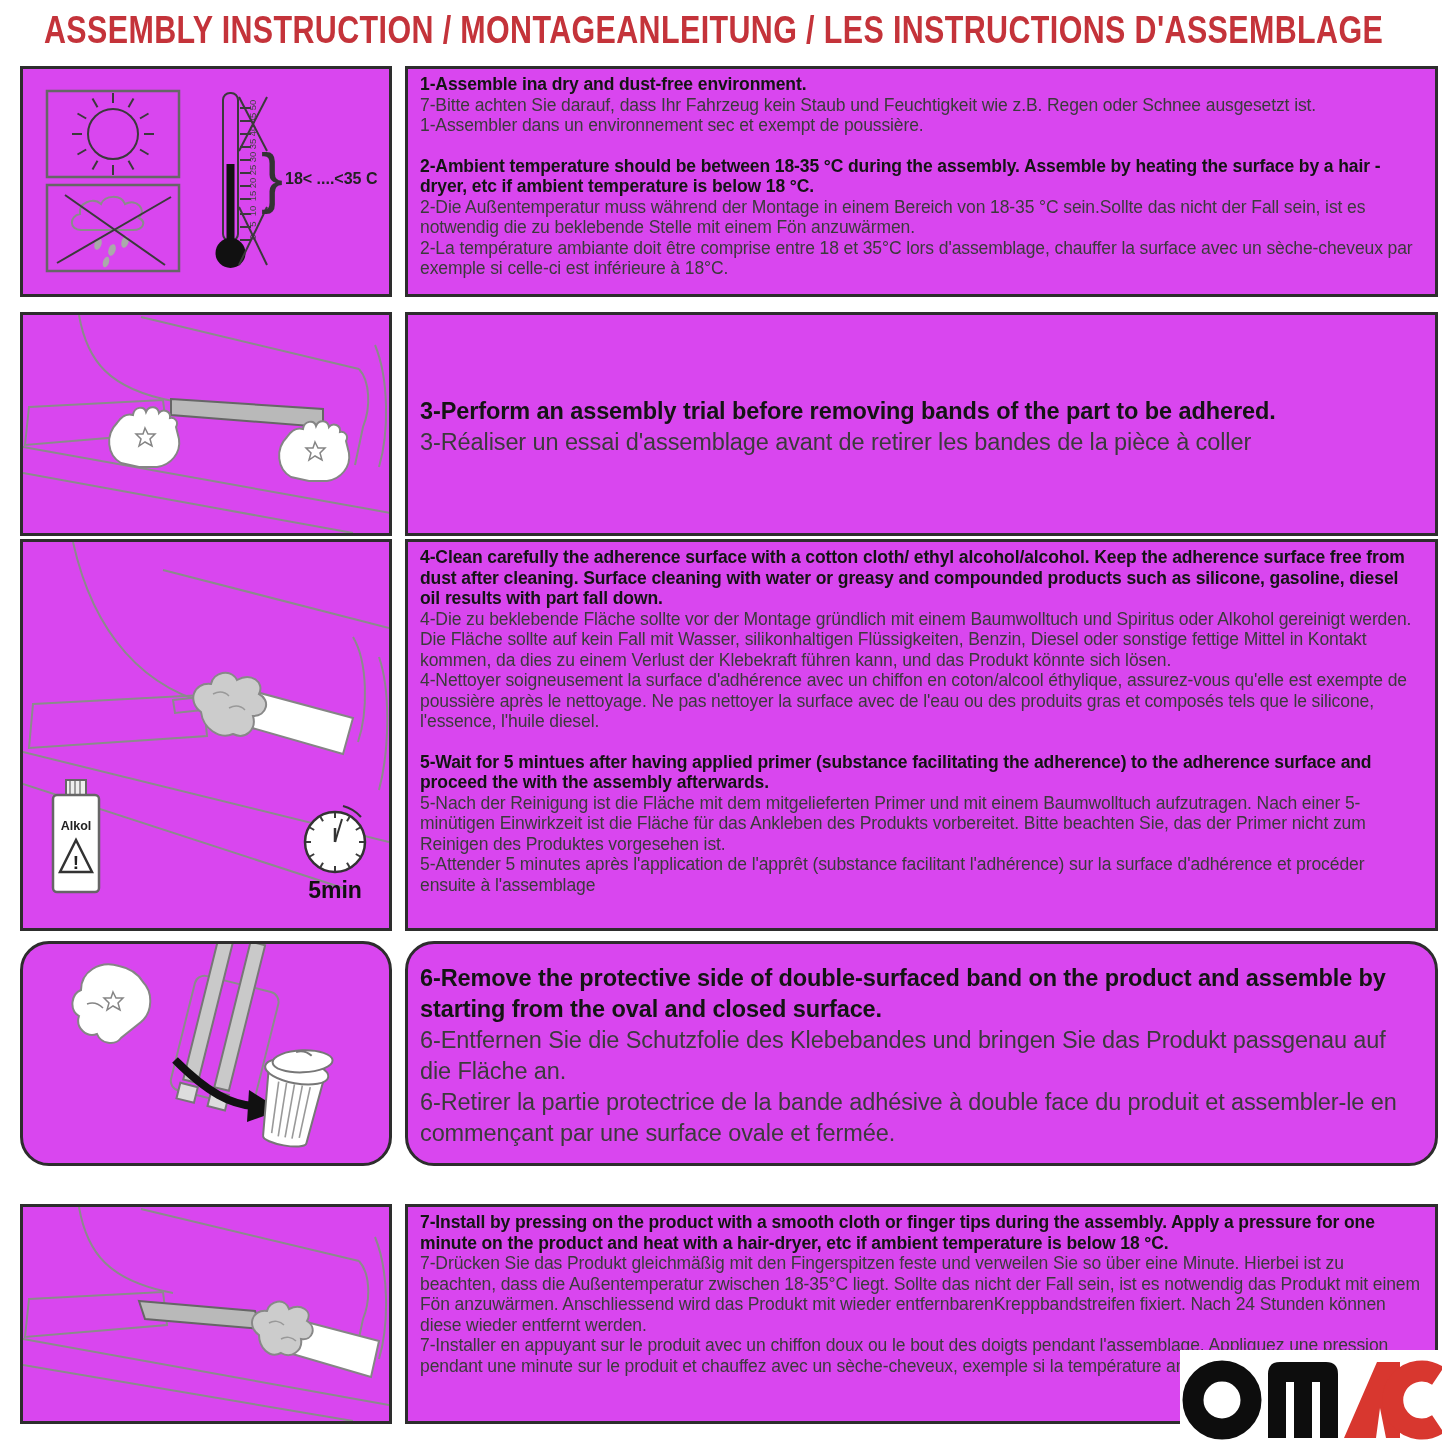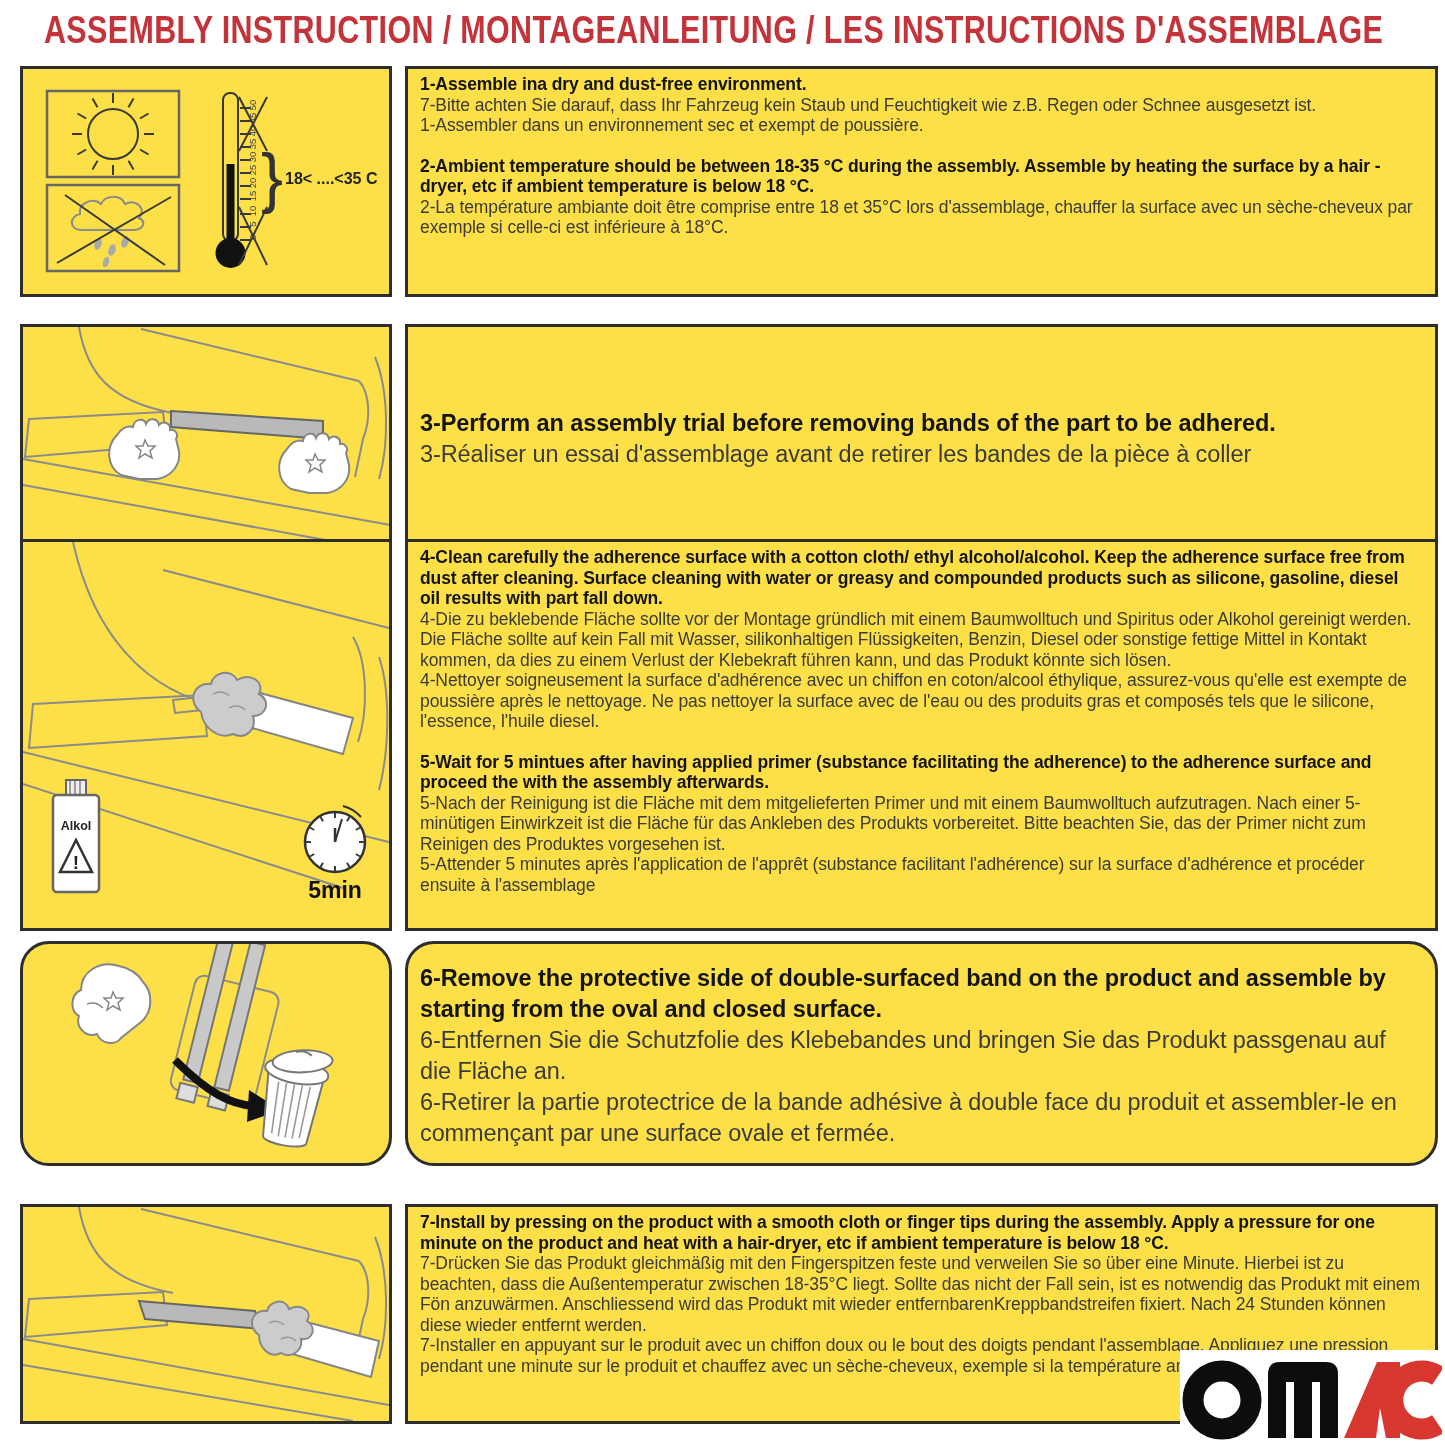--- a/index.html
+++ b/index.html
@@ -6,24 +6,24 @@
   body{
     position:relative;width:1445px;height:1445px;background:#fff;
     font-family:"Liberation Sans", sans-serif;overflow:hidden;
   }
   .title{
     position:absolute;top:8px;left:44px;margin:0;
     font-size:39px;font-weight:bold;color:#C4333A;
     white-space:nowrap;letter-spacing:.5px;
     transform:scaleX(.78);transform-origin:0 50%;
   }
-  .box{position:absolute;border:3px solid #2d2d2d;background:#fde047;box-sizing:border-box;}
+  .box{position:absolute;border:3px solid #2d2d2d;background:#d946ef;box-sizing:border-box;}
   .ibox{left:20px;width:372px;}
   .tbox{left:405px;width:1033px;padding:5px 12px 0 12px;}
-  .r1{top:66px;height:231px;} .r2{top:324px;height:224px;}
+  .r1{top:66px;height:231px;} .r2{top:312px;height:224px;}
   .r3{top:539px;height:392px;} .r4{top:941px;height:225px;border-radius:29px;}
   .r5{top:1204px;height:220px;}
   .tbox p{margin:0;letter-spacing:-.1px;}
   .small p{font-size:17.5px;line-height:20.5px;}
   .big{display:flex;flex-direction:column;justify-content:center;}
   .big p{font-size:23.5px;line-height:31px;}
   p.b{font-weight:bold;color:#141414;}
   p.r{color:#3b3b3b;}
   .sp{margin-top:20px !important;}
   svg{display:block;}
@@ -101,20 +101,21 @@
       <text x="238" y="131" font-size="66" fill="#333">}</text>
       <text x="262" y="115" font-size="16" font-weight="bold" fill="#222">18&lt; ....&lt;35 C</text>
     </g>
   </svg>
 </div>
 <div class="box tbox small r1">
   <p class="b">1-Assemble ina dry and dust-free environment.</p>
   <p class="r">7-Bitte achten Sie darauf, dass Ihr Fahrzeug kein Staub und Feuchtigkeit wie z.B. Regen oder Schnee ausgesetzt ist.</p>
   <p class="r">1-Assembler dans un environnement sec et exempt de poussière.</p>
   <p class="b sp">2-Ambient temperature should be between 18-35 °C  during the assembly. Assemble by heating the surface by a hair -dryer, etc if ambient temperature is below 18 °C.</p>
+  <p class="r">2-Die Außentemperatur muss während der Montage in einem Bereich von 18-35 °C  sein.Sollte das nicht der Fall sein, ist es notwendig die zu beklebende Stelle mit einem Fön anzuwärmen.</p>
   <p class="r">2-La température ambiante doit être comprise entre 18 et 35°C lors d'assemblage, chauffer la surface avec un sèche-cheveux par exemple si celle-ci est inférieure à 18°C.</p>
 </div>
 
 <div class="box ibox r2">
   <svg width="366" height="218" viewBox="0 0 366 218">
     <path d="M56,0 C64,46 86,74 150,86" class="ln"></path>
     <path d="M118,2 L336,54" class="ln"></path>
     <path d="M336,54 C347,66 348,92 340,112 L332,150" class="ln"></path>
     <path d="M352,30 C366,64 366,118 356,152" class="ln"></path>
     <path d="M6,92 L140,85 L144,118 L2,130 Z" class="ln"></path>

